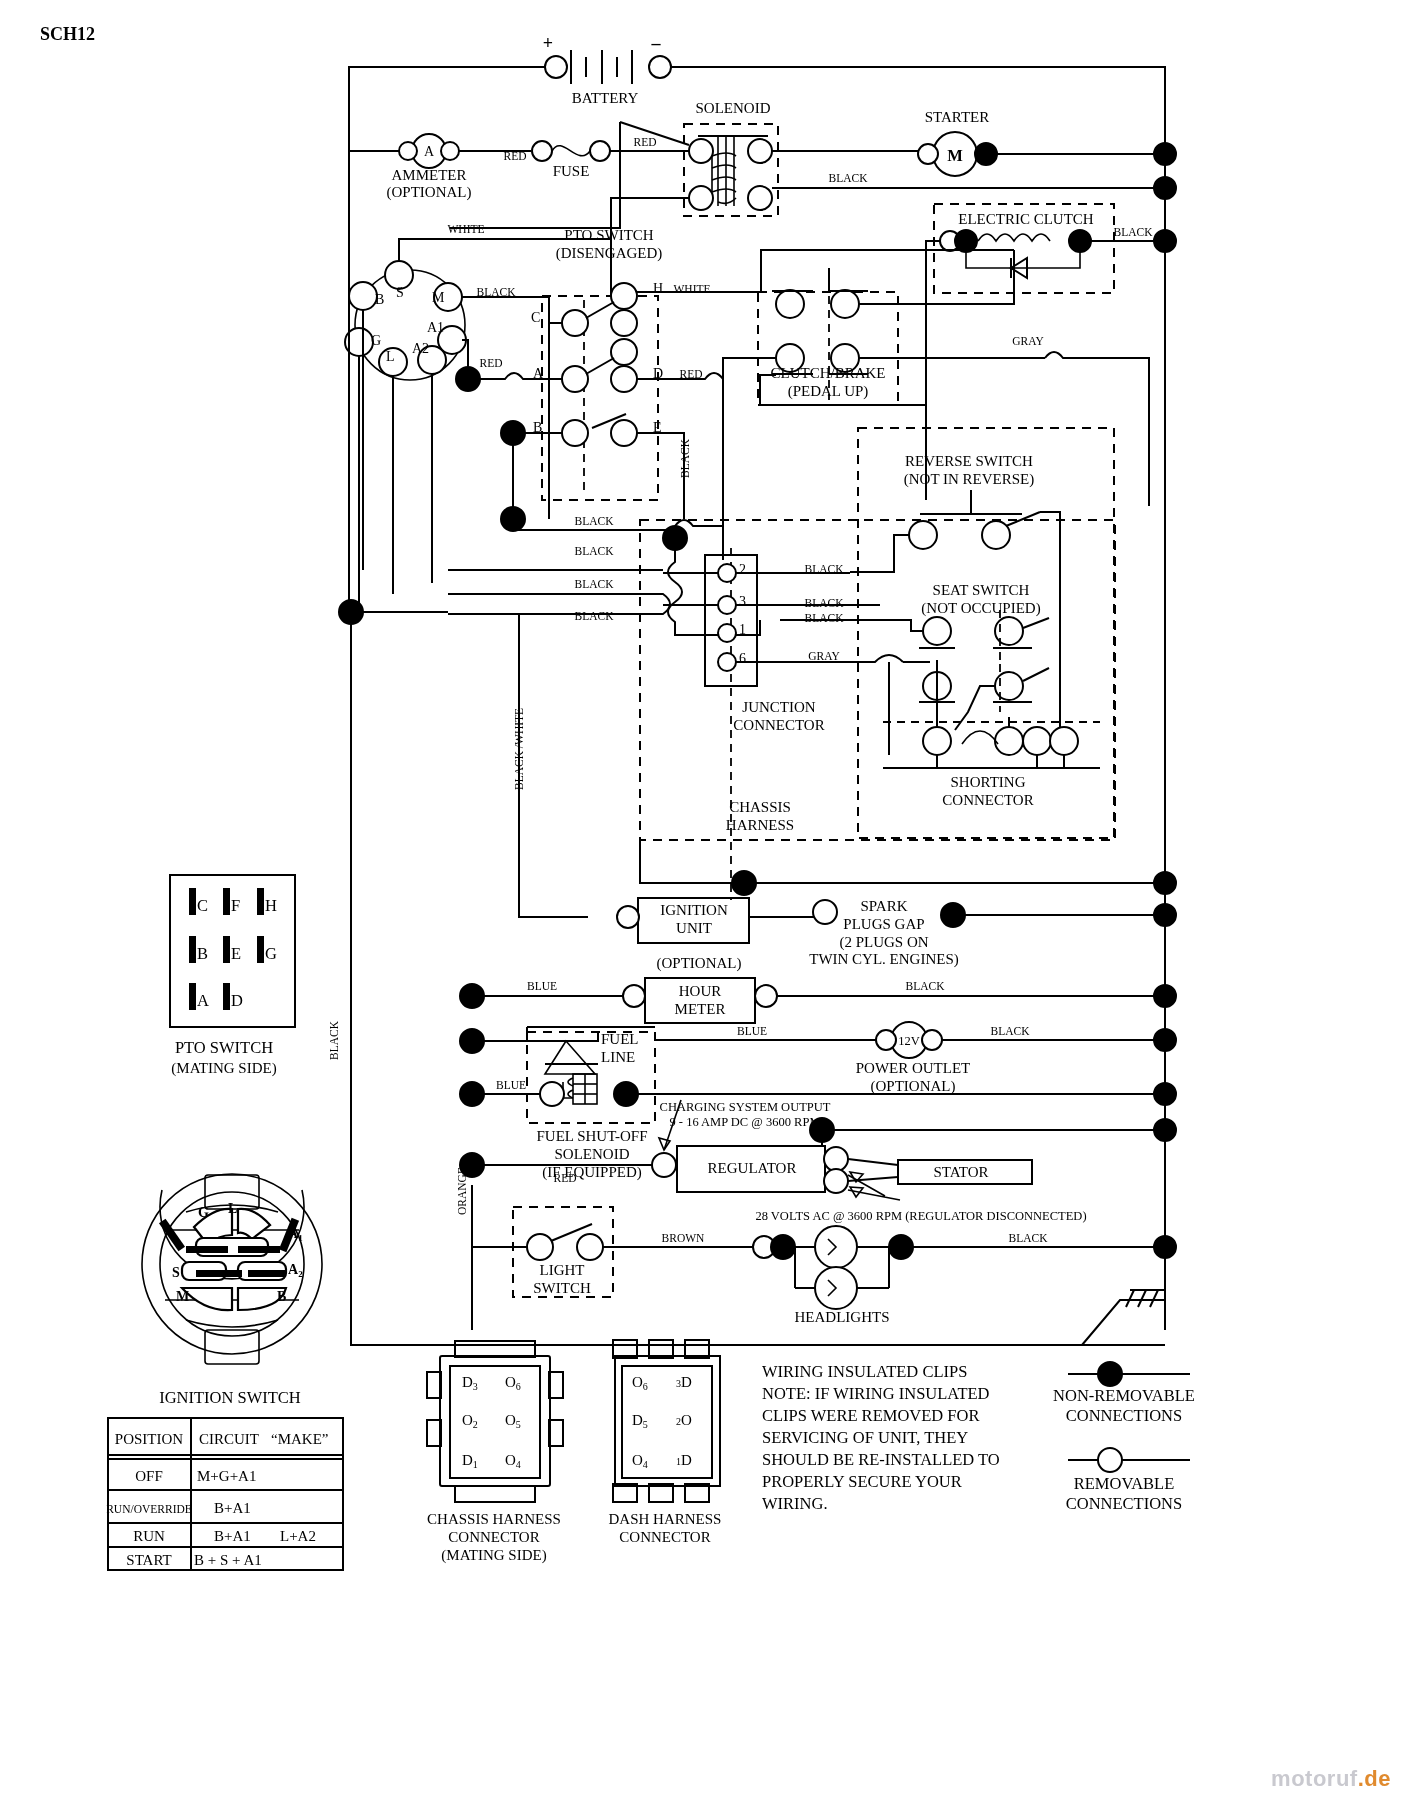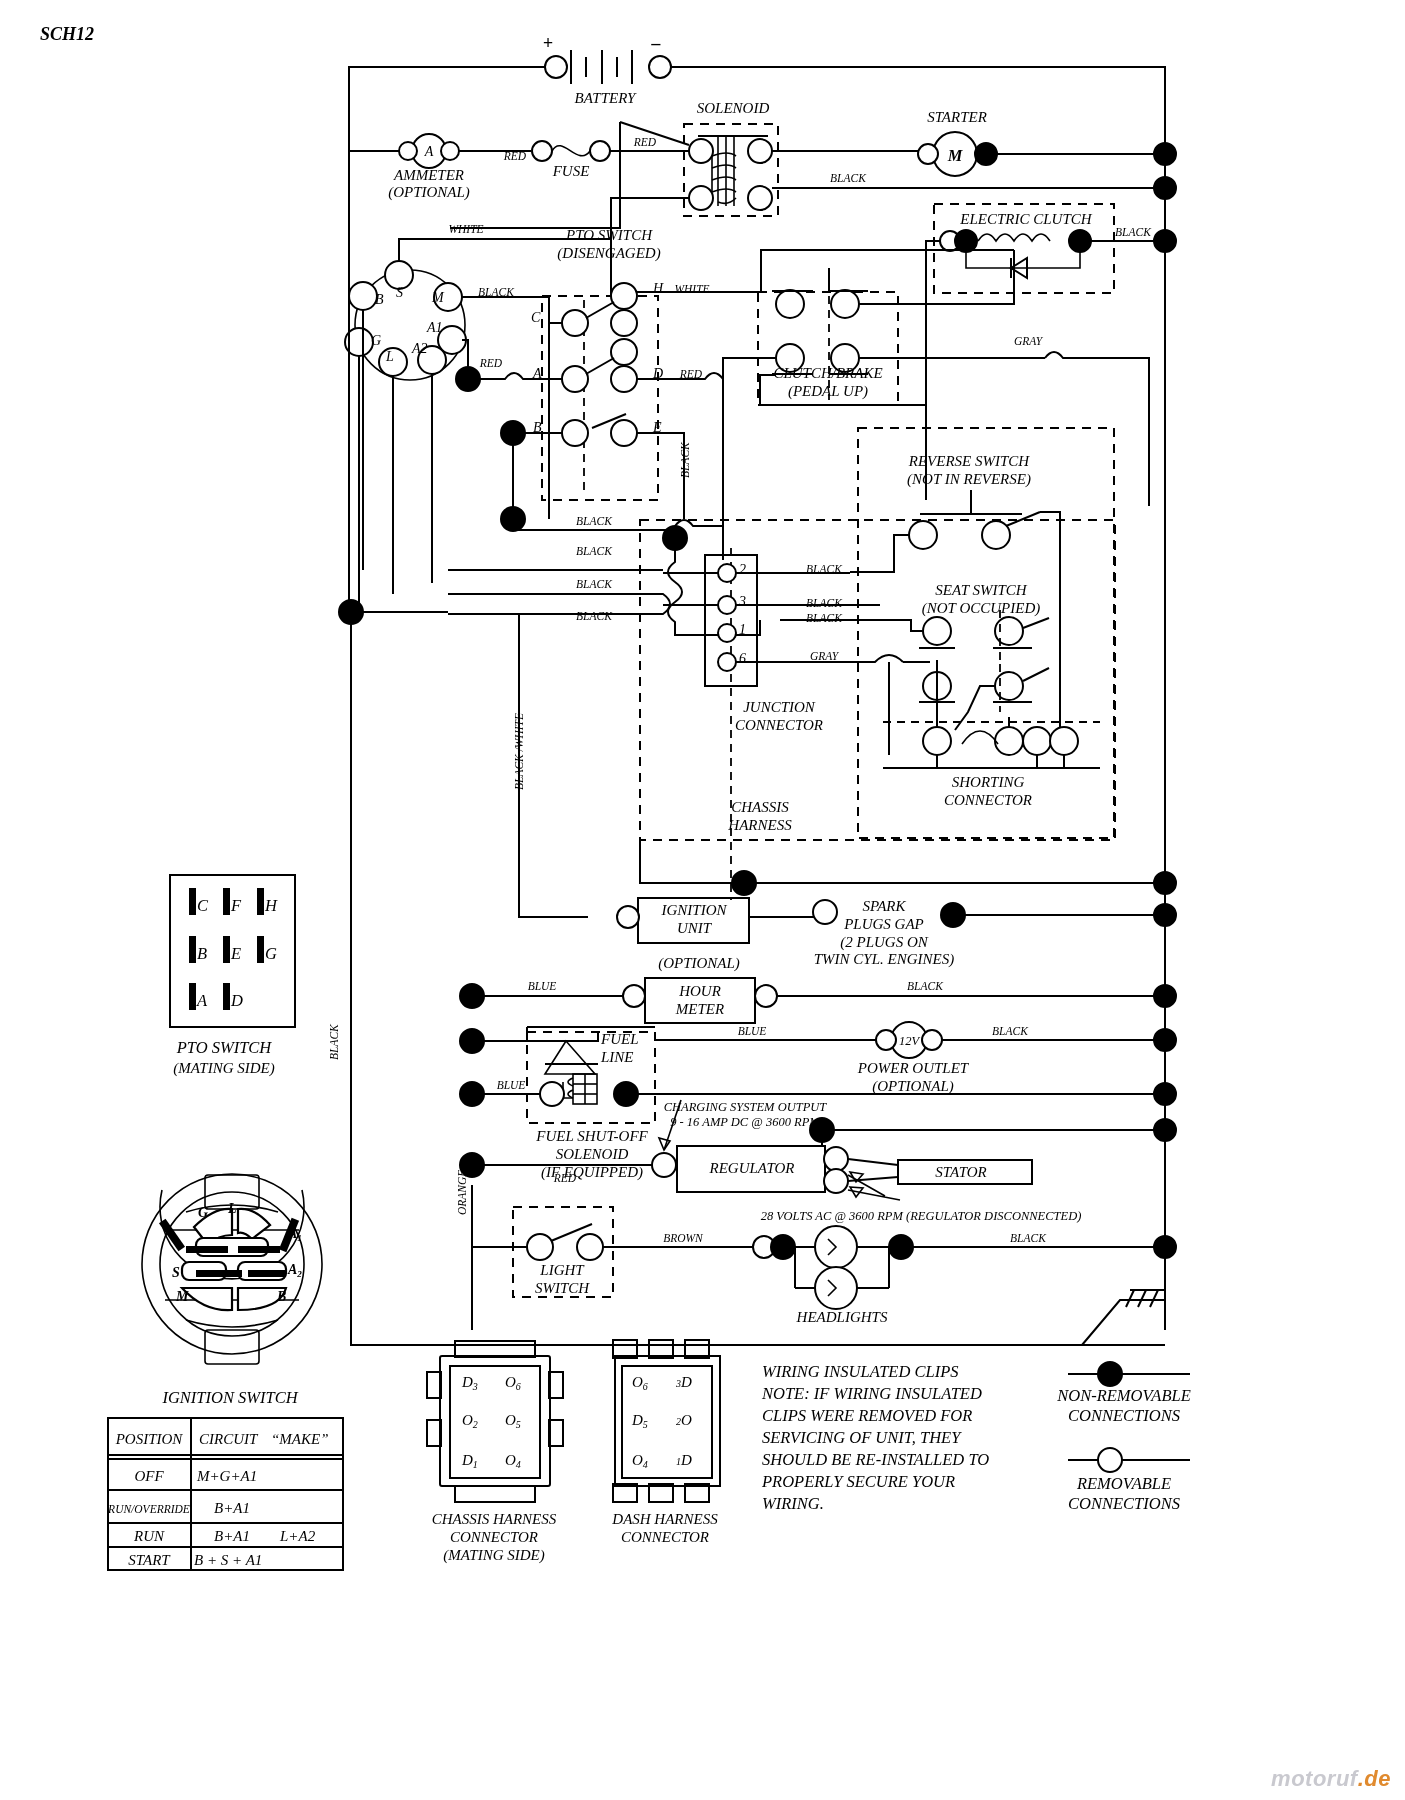--- a/index.html
+++ b/index.html
@@ -1,17 +1,17 @@
 <!DOCTYPE html>
 <html><head>
 <meta charset="utf-8">
 <style>
   html,body{margin:0;padding:0;background:#ffffff;}
   body{font-family:"Liberation Serif",serif;}
-  #page{position:relative;width:1405px;height:1800px;background:#fff;overflow:hidden;font-style:italic;}
+  #page{position:relative;width:1405px;height:1800px;background:#fff;overflow:hidden;}
   svg{position:absolute;left:0;top:0;}
   .wm{position:absolute;right:14px;bottom:8px;font-family:"Liberation Sans",sans-serif;
       font-size:22px;letter-spacing:.5px;color:#c9c9cf;font-weight:bold;}
   .wm .de{color:#e08a2e;font-weight:bold;}
 </style>
 </head>
 <body>
 
 <div id="page">
 

